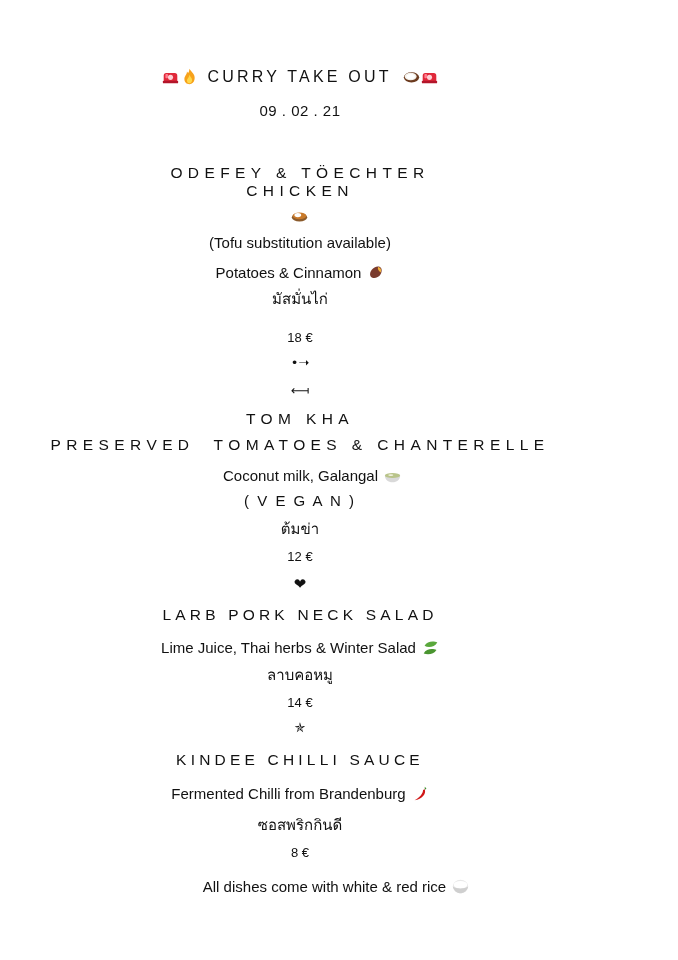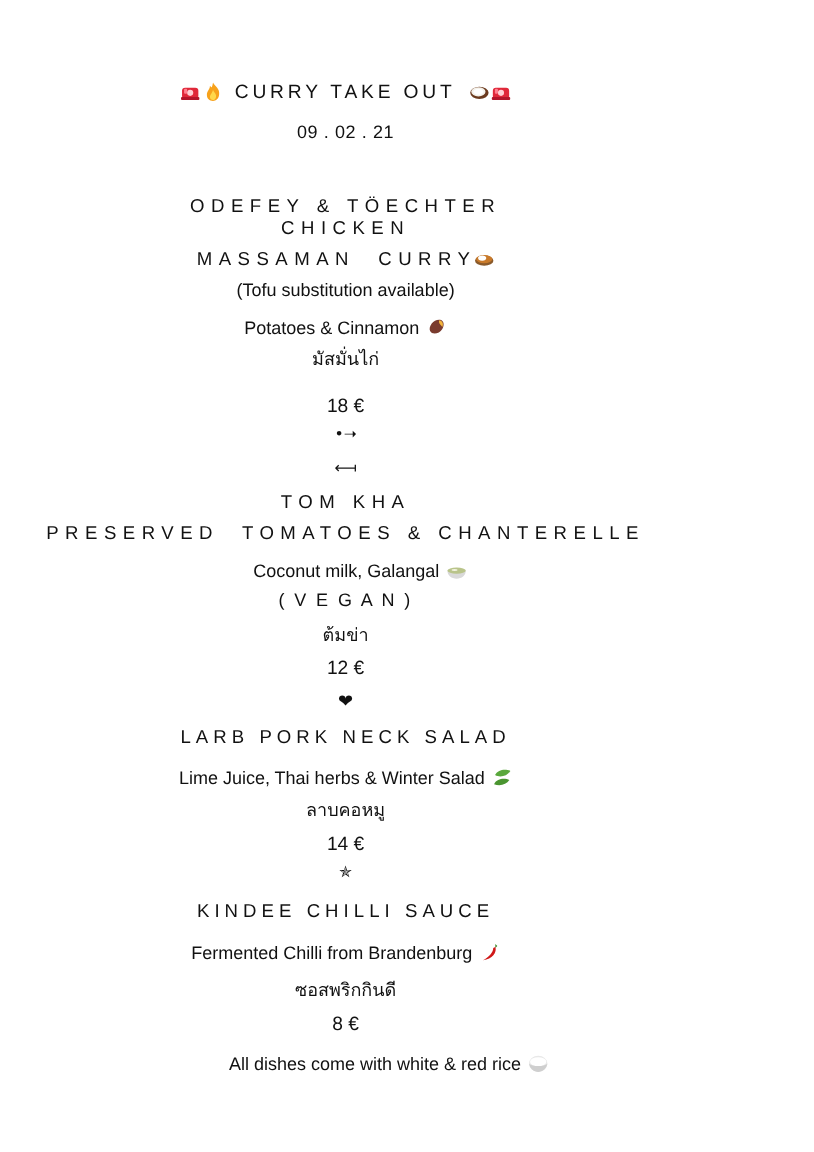--- a/index.html
+++ b/index.html
@@ -10,21 +10,21 @@
     body {
       width: 678px;
       height: 960px;
       position: relative;
       overflow: hidden;
       font-family: "Liberation Sans", "DejaVu Sans", sans-serif;
       color: #111111;
     }
     .line {
       position: absolute;
-      left: 4px;
+      left: 16px;
       width: 568px;
       text-align: center;
       white-space: nowrap;
       line-height: 1;
     }
     .title {
       font-size: 16px;
       letter-spacing: 3.2px;
     }
     .date {
@@ -40,21 +40,21 @@
     }
     .desc {
       font-size: 15px;
     }
     .thai {
       font-size: 15px;
       font-family: "DejaVu Sans", sans-serif;
       text-align: center;
     }
     .price {
-      font-size: 16px;
+      font-size: 13px;
       text-align: center;
     }
     .orn {
       font-size: 13px;
       font-family: "DejaVu Sans", sans-serif;
     }
     .emoji {
       display: inline-block;
       width: 17px;
       height: 17px;
@@ -95,21 +95,21 @@
         <circle cx="10" cy="11" r="3" fill="#ffd0d5"></circle>
         <rect x="4" y="7" width="3" height="5" rx="1" fill="#ff8090"></rect>
       </svg>
   </span>
 </div>
 <div class="line date" style="top:103px;">09 . 02 . 21</div>
 
 <div class="line heading wide" style="top:165px;">ODEFEY &amp; TÖECHTER</div>
 <div class="line heading wide" style="top:183px;">CHICKEN</div>
 <div class="line heading wide" style="top:207px;">
-  <span style="white-space:pre">MASSAMAN  CURRY</span><span class="emoji" style="margin-left:-2px">
+  <span class="emoji" style="margin-left:-2px">
     <svg viewBox="0 0 20 20">
         <ellipse cx="10" cy="12" rx="9" ry="5" fill="#8a5a2b"></ellipse>
         <ellipse cx="10" cy="10.5" rx="8" ry="4" fill="#c97a2a"></ellipse>
         <ellipse cx="8" cy="9.5" rx="4" ry="2.5" fill="#ffffff"></ellipse>
       </svg>
   </span>
 </div>
 <div class="line desc" style="top:235px;">(Tofu substitution available)</div>
 <div class="line desc" style="top:264px;">
   <span>Potatoes &amp; Cinnamon</span><span class="emoji" style="margin-left:6px">

